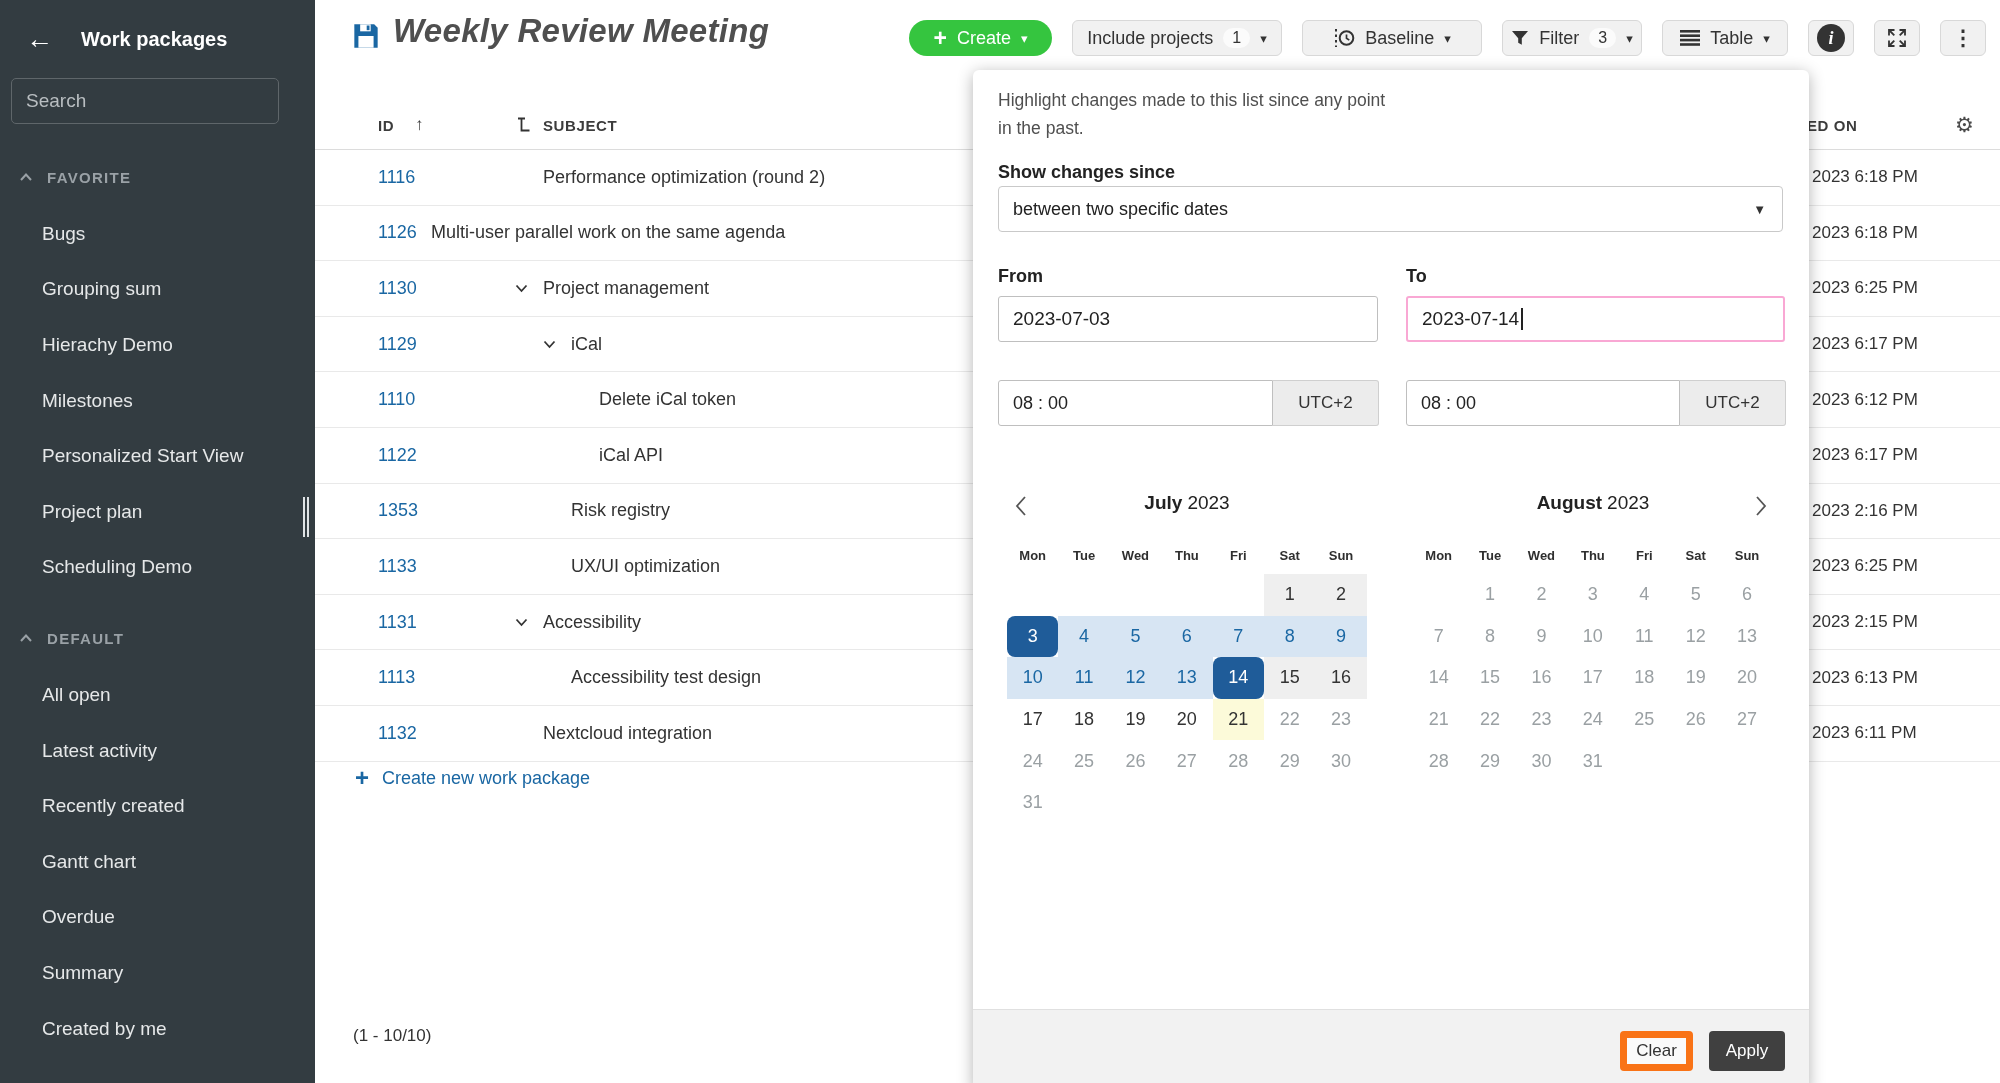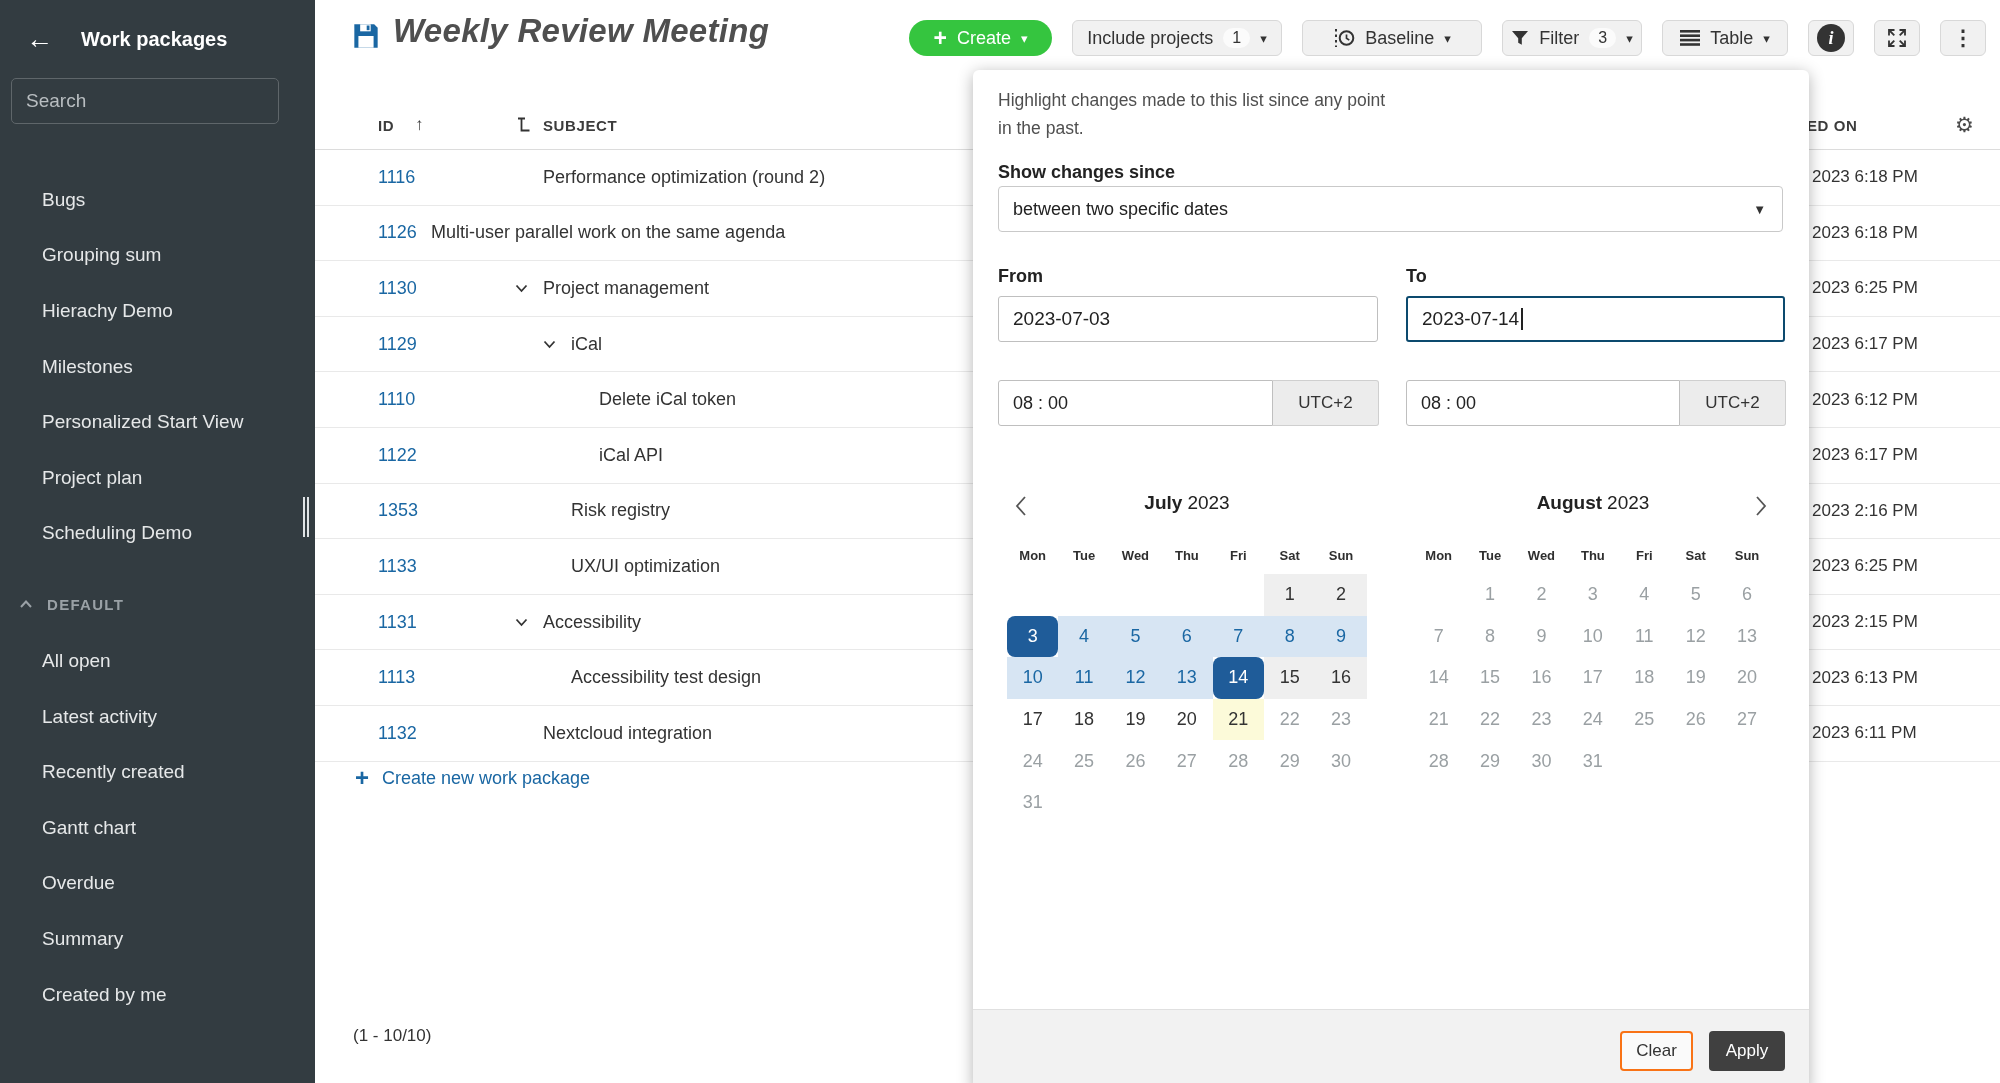--- a/index.html
+++ b/index.html
@@ -60,21 +60,21 @@
   
   #panel { position:absolute; left:973px; top:70px; width:836px; height:1021px; background:#fff; border-radius:6px; box-shadow:0 3px 16px rgba(0,0,0,.3); z-index:30; }
   .p-desc { position:absolute; left:25px; top:16px; width:400px; font-size:17.5px; line-height:28px; color:#4f4f4f; }
   .p-sc-label { position:absolute; left:25px; top:92px; font-size:18px; font-weight:bold; color:#222; }
   .p-select { position:absolute; left:25px; top:116px; width:785px; height:46px; border:1px solid #c9c9c9; border-radius:4px; display:flex; align-items:center; padding-left:14px; font-size:18px; color:#222; cursor:pointer; }
   .p-select .sel-caret { position:absolute; right:16px; font-size:13px; color:#333; }
   .p-label { position:absolute; top:196px; font-size:18px; font-weight:bold; color:#222; }
   .p-from-label { left:25px; } .p-to-label { left:433px; }
   .p-field { position:absolute; top:226px; height:46px; border:1px solid #bfbfbf; border-radius:3px; display:flex; align-items:center; padding-left:14px; font-size:19px; color:#222; background:#fff; }
   .p-date-from { left:25px; width:380px; }
-  .p-date-to { left:433px; width:379px; border:2px solid #0c4a6e; }
+  .p-date-to { left:433px; width:379px; border:2px solid #f9a8d4; }
   .text-caret { display:inline-block; width:1.5px; height:22px; background:#222; margin-left:2px; animation:blink 1s steps(1) infinite; }
   @keyframes blink { 50% { opacity:0; } }
   .t-field { position:absolute; top:310px; height:46px; border:1px solid #bfbfbf; border-radius:3px 0 0 3px; display:flex; align-items:center; padding-left:14px; font-size:18px; color:#222; background:#fff; }
   .time-from { left:25px; width:275px; } .time-to { left:433px; width:274px; }
   .t-addon { position:absolute; top:310px; height:46px; width:106px; background:#ececec; border:1px solid #cfcfcf; border-left:none; border-radius:0 3px 3px 0; display:flex; align-items:center; justify-content:center; font-size:17px; color:#333; cursor:pointer; }
   .addon-from { left:300px; } .addon-to { left:707px; }
 
   .cal-nav { position:absolute; top:420px; width:36px; height:32px; display:flex; align-items:center; justify-content:center; cursor:pointer; }
   .nav-prev { left:30px; } .nav-next { left:770px; }
 
@@ -87,40 +87,46 @@
   .cal-grid { display:grid; grid-template-columns:repeat(7,51.4px); grid-auto-rows:41.6px; }
   .cell { display:flex; align-items:center; justify-content:center; font-size:18px; color:#333; cursor:pointer; }
   .c-we { background:#efefef; }
   .c-range { background:#d7e5f3; color:#1a67a3; }
   .c-sel { background:#1f5c99; color:#fff; border-radius:8px; }
   .c-today { background:#fcfad9; }
   .c-dis { color:#9aa0a3; cursor:default; }
   .c-empty { cursor:default; }
 
   .p-footer { position:absolute; left:0; right:0; bottom:0; height:82px; background:#f2f2f2; border-top:1px solid #e0e0e0; border-radius:0 0 6px 6px; }
-  .btn-clear { position:absolute; left:647px; top:21px; width:73px; height:40px; background:#fafafa; border:2px solid #f97316; border-radius:4px; display:flex; align-items:center; justify-content:center; font-size:17px; color:#333; cursor:pointer; }
+  .btn-clear { position:absolute; left:647px; top:21px; width:73px; height:40px; background:#fafafa; border:7px solid #f97316; border-radius:4px; display:flex; align-items:center; justify-content:center; font-size:17px; color:#333; cursor:pointer; }
   .btn-apply { position:absolute; left:736px; top:21px; width:76px; height:40px; background:#404040; border:none; border-radius:4px; display:flex; align-items:center; justify-content:center; font-size:17px; color:#fff; cursor:pointer; }
 </style>
 </head>
 <body>
 
 <aside id="sidebar">
   <div class="side-title-row">
     <span class="back-arrow">←</span>
     <span class="side-title">Work packages</span>
   </div>
   <div class="side-search">
     <input type="text" placeholder="Search" style="">
     <svg width="22" height="22" viewBox="0 0 22 22">
         <circle cx="9.5" cy="9.5" r="6.5" fill="none" stroke="#c9cdd0" stroke-width="2"></circle>
         <line x1="14.5" y1="14.5" x2="20" y2="20" stroke="#c9cdd0" stroke-width="2"></line>
       </svg>
   </div>
   <div id="side-sections">
   <div class="side-section">
+    <div class="side-section-header">
+      <svg width="12" height="8" viewBox="0 0 12 8">
+            <polyline points="1,7 6,1.5 11,7" fill="none" stroke="#9aa1a6" stroke-width="2"></polyline>
+          </svg>
+      <span class="side-section-label">FAVORITE</span>
+    </div>
     <div class="side-items">
   <div class="side-item">
     <span class="side-item-label">Bugs</span>
   </div>
 
   <div class="side-item">
     <span class="side-item-label">Grouping sum</span>
   </div>
 
   <div class="side-item">

